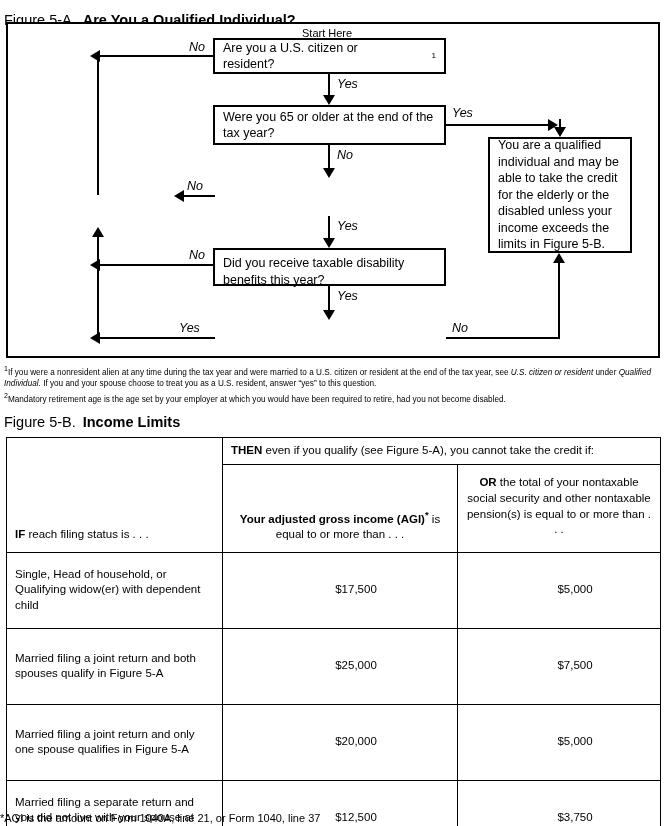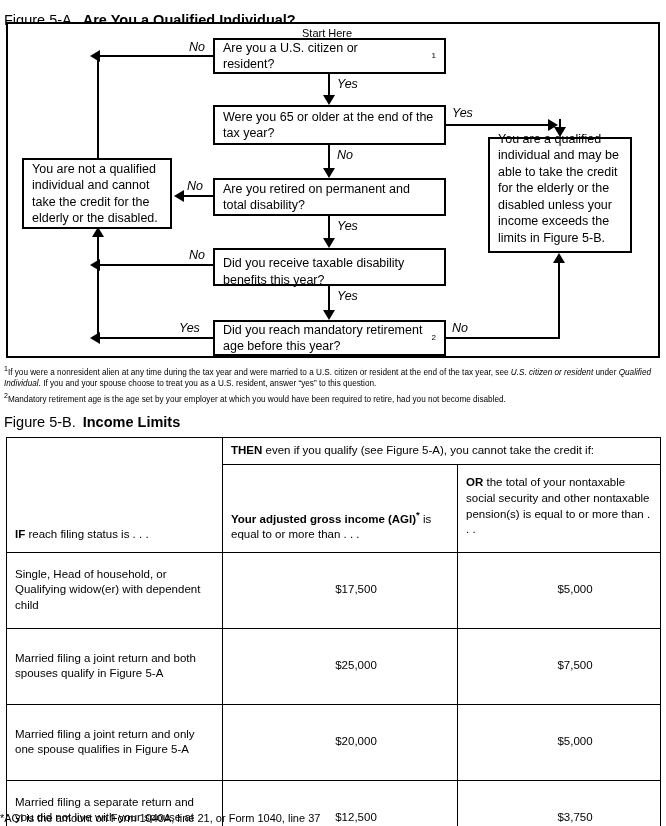--- a/index.html
+++ b/index.html
@@ -52,21 +52,21 @@
     position:absolute;left:6px;top:437px;width:654px;
     border-collapse:collapse;table-layout:fixed;
   }
   #limits-table td{
     border:1.5px solid #000;font-size:11.5px;line-height:1.35;
     padding:6px 8px;vertical-align:middle;
   }
   #limits-table td.hdr-merged{
     font-size:11.5px;padding:5px 8px;vertical-align:middle;
   }
-  #limits-table td.hdr-sub{vertical-align:bottom;padding-bottom:9px;height:72px;}
+  #limits-table td.hdr-sub{vertical-align:bottom;padding-bottom:9px;height:72px;text-align:center;}
   #limits-table td.hdr-blank{vertical-align:bottom;padding-bottom:9px;}
   #limits-table td.money{text-align:center;vertical-align:middle;padding-left:40px;}
   #limits-table tr.data td{height:63px;}
   .b{font-weight:bold;}
   .tbl-footnote{position:absolute;left:0;top:812px;font-size:11px;}
 </style>
 </head>
 <body>
 
 <div class="fig-title" style="left:4px;top:12px;">
@@ -79,38 +79,28 @@
 
   <div class="fbox ctr" style="left:205px;top:14px;width:233px;height:36px;gap:35px;">
     <span>Are you a U.S. citizen or resident?</span>
       <sup style="font-size:8px;">1</sup>
   </div>
 
   <div class="fbox" style="left:205px;top:81px;width:233px;height:40px;display:flex;align-items:center;">
     <span>Were you 65 or older at the end of the tax year?</span>
   </div>
 
-  <div class="fbox" style="left:205px;top:154px;width:233px;height:38px;display:flex;align-items:center;">
-    <span>Are you retired on permanent and total disability?</span>
-  </div>
 
   <div class="fbox" style="left:205px;top:224px;width:233px;height:38px;display:flex;">
     <span>Did you receive taxable disability benefits this year?</span>
   </div>
 
-  <div class="fbox" style="left:205px;top:296px;width:233px;height:36px;display:flex;align-items:center;">
-    <span>Did you reach mandatory retirement age before this year?</span>
-      <sup style="font-size:8px;">2</sup>
-  </div>
-
-  <div class="fbox" style="left:14px;top:134px;width:150px;height:71px;display:flex;align-items:center;">
-    <span>You are not a qualified individual and cannot take the credit for the elderly or the disabled.</span>
-  </div>
-
-  <div class="fbox" style="left:480px;top:113px;width:144px;height:116px;display:flex;align-items:flex-end;">
+
+
+  <div class="fbox" style="left:480px;top:113px;width:144px;height:116px;display:flex;align-items:center;">
     <span>You are a qualified individual and may be able to take the credit for the elderly or the disabled unless your income exceeds the limits in Figure 5-B.</span>
   </div>
 
   <div class="ln lnh" style="left:90px;top:31px;width:117px;"></div>
   <div class="arr arr-l" style="left:82px;top:26px;"></div>
   <div class="ln lnv" style="left:89px;top:31px;height:140px;"></div>
   <div class="flabel" style="left:180px;top:16px;">No</div>
 
   <div class="ln lnv" style="left:320px;top:50px;height:23px;"></div>
   <div class="arr arr-d" style="left:315px;top:71px;"></div>

